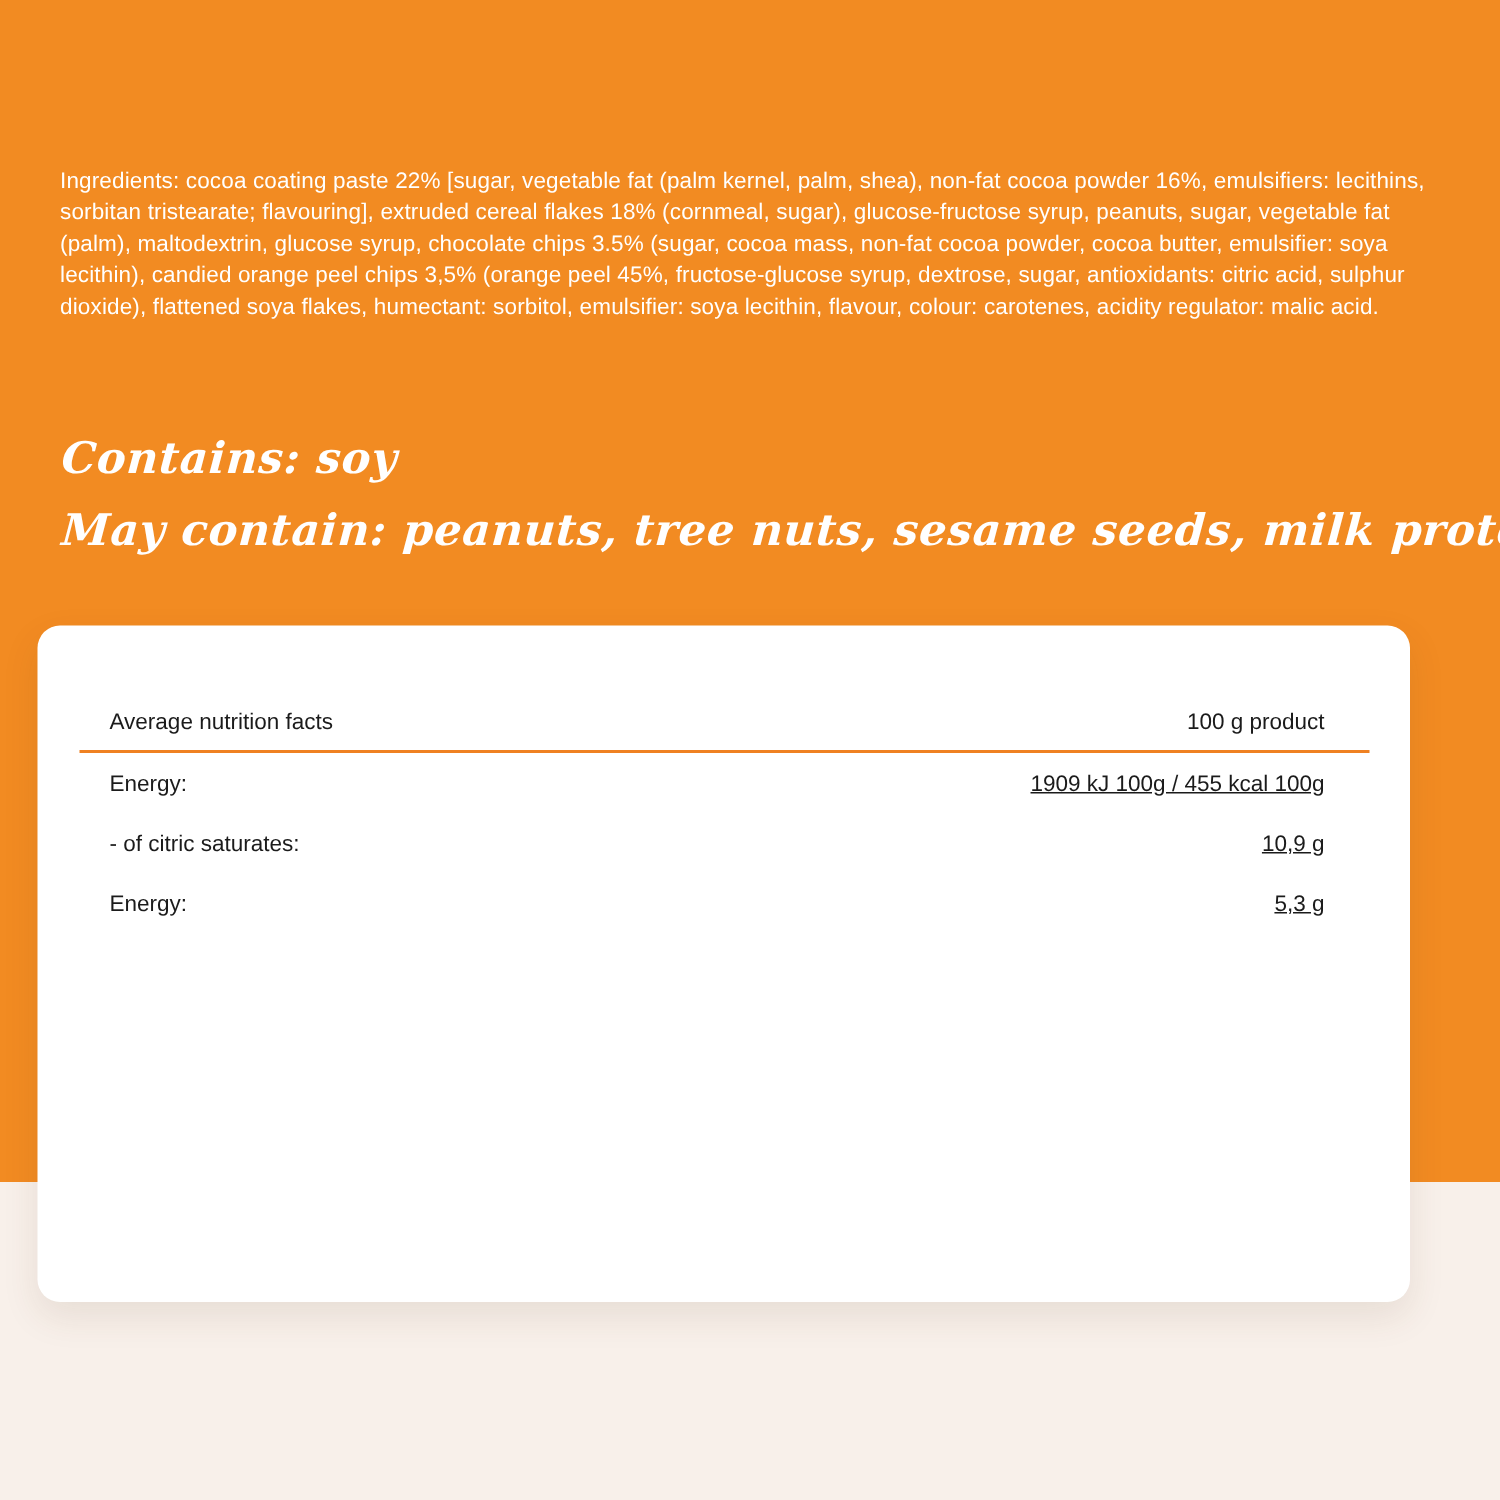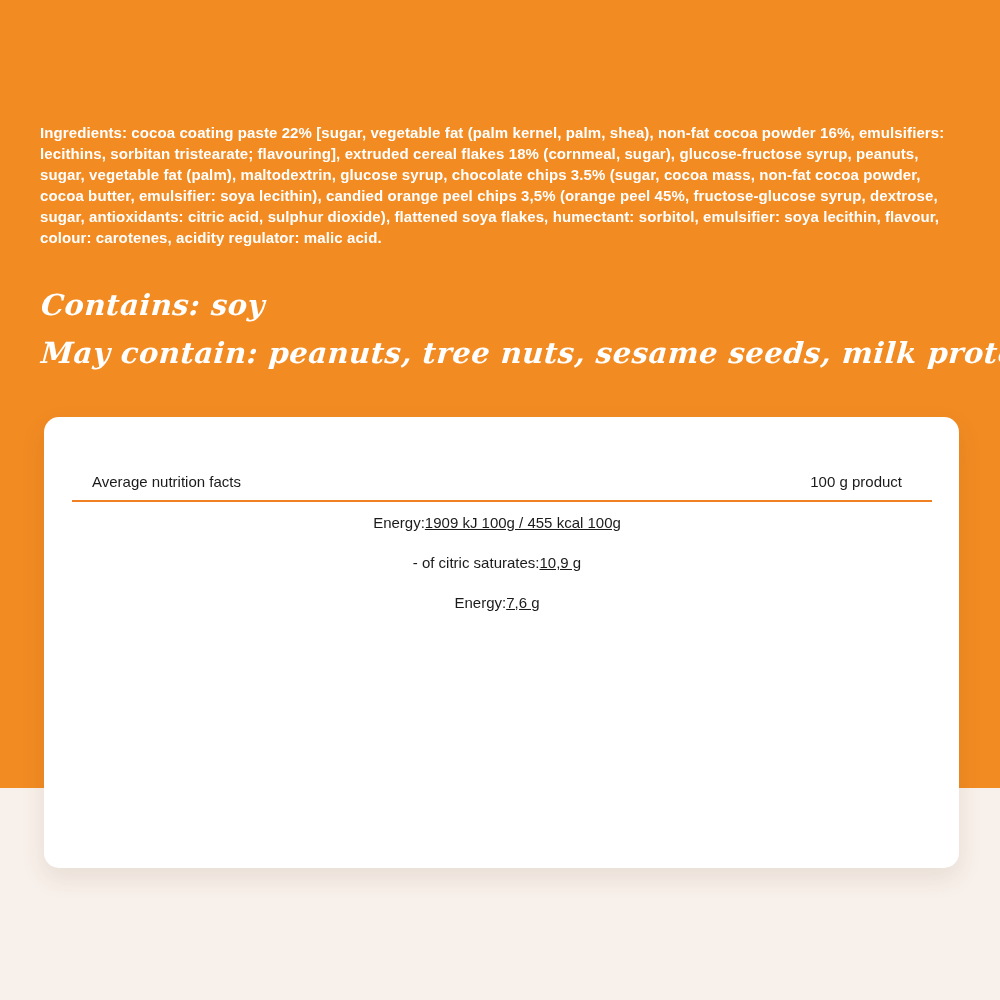--- a/index.html
+++ b/index.html
@@ -14,25 +14,25 @@
   
   .hero {
     position: absolute;
     left: 0; top: 0;
     width: 1000px; height: 788px;
     background: #f28b22;
   }
 
   .ingredients {
     position: absolute;
-    left: 40px; top: 122px;
+    left: 40px; top: 110px;
     width: 922px;
     color: #ffffff;
     font-size: 15px;
-    font-weight: 700;
+    font-weight: 400;
     line-height: 21px;
     letter-spacing: 0.1px;
     white-space: normal;
   }
 
   .handwriting {
     position: absolute;
     left: 40px;
     color: #ffffff;
     font-family: "DejaVu Serif", serif;
@@ -51,21 +51,21 @@
   .lower {
     position: absolute;
     left: 0; top: 788px;
     width: 1000px; height: 212px;
     background: #f8f0ea;
   }
 
   
   .card {
     position: absolute;
-    left: 44px; top: 417px;
+    left: 25px; top: 417px;
     width: 915px; height: 451px;
     background: #ffffff;
     border-radius: 15px;
     box-shadow: 0 10px 24px rgba(90, 60, 30, 0.10);
   }
 
   .table {
     position: absolute;
     left: 28px; right: 27px; top: 0;
     color: #1b1b1b;
@@ -81,21 +81,21 @@
   .thead span { line-height: 18px; }
 
   .divider {
     margin-top: 9px;
     border-bottom: 2px solid #ef8122;
   }
 
   .row {
     height: 40px;
     display: flex;
-    justify-content: center;
+    justify-content: space-between;
     align-items: center;
     padding: 0 30px 0 20px;
   }
   .row .value { text-align: right; text-decoration: underline; }
 </style>
 </head>
 <body>
 
 <div>
 
@@ -128,20 +128,20 @@
       <div class="row">
         <span class="label">- of citric saturates:</span>
         <span class="value">10,9 g</span>
       </div>
 
 
 
 
       <div class="row">
         <span class="label">Energy:</span>
-        <span class="value">7,6 g</span>
+        <span class="value">5,3 g</span>
       </div>
 
 
     </div>
   </div>
 
 </div>
 
 </body></html>

